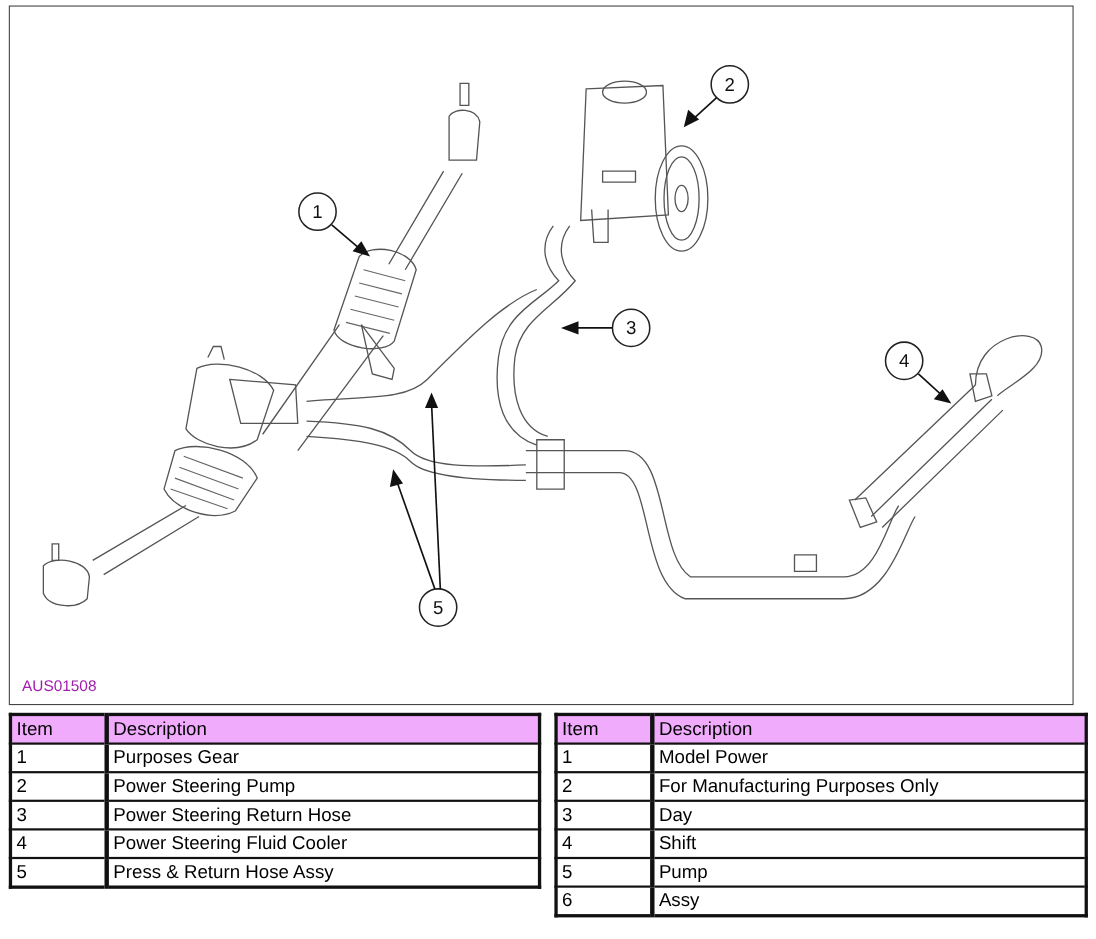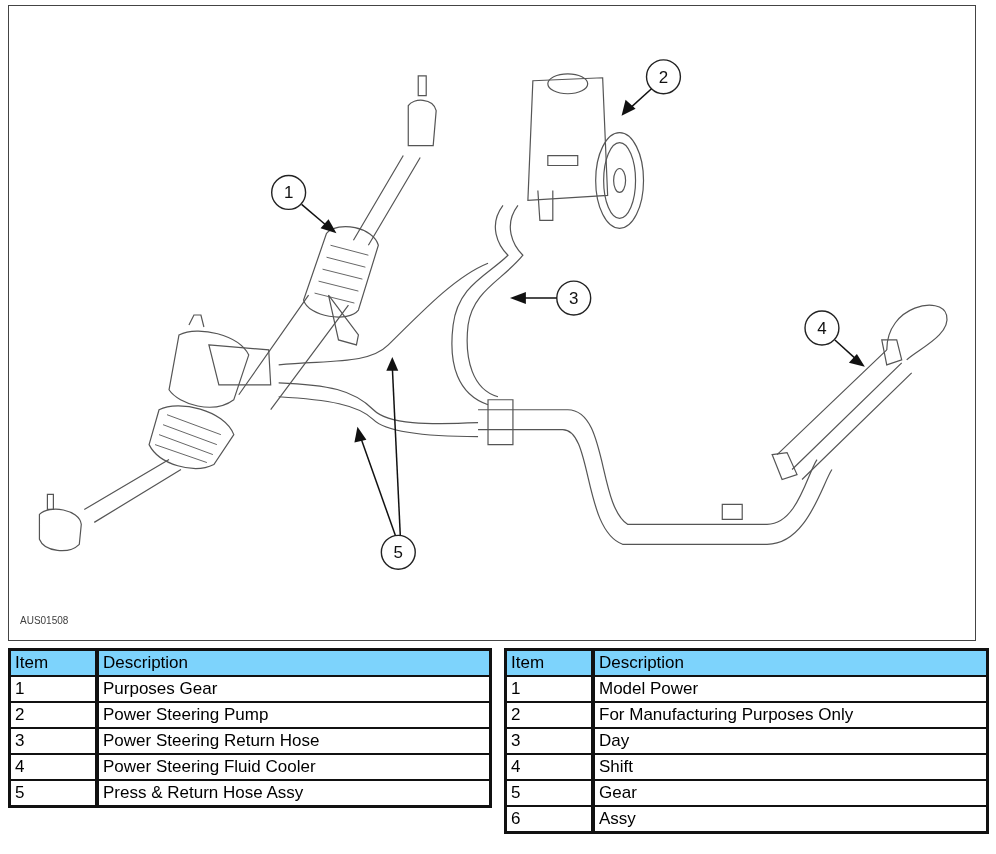--- a/index.html
+++ b/index.html
@@ -1,22 +1,22 @@
 <!DOCTYPE html>
 <html><head>
 <meta charset="utf-8">
 <style>
   html, body { margin: 0; padding: 0; background: #ffffff; }
   body { width: 996px; height: 854px; position: relative; font-family: "Liberation Sans", sans-serif; color: #000; overflow: hidden; }
   .figure { position: absolute; left: 8px; top: 5px; width: 968px; height: 636px; border: 1px solid #444; box-sizing: border-box; background: #fff; }
   .figure svg { position: absolute; left: 0; top: 0; width: 100%; height: 100%; }
-  .fig-code { position: absolute; left: 11px; top: 609px; font-size: 10px; color: #404040; }
+  .fig-code { position: absolute; left: 11px; top: 609px; font-size: 14px; color: #a21caf; }
   table.legend { position: absolute; border-collapse: collapse; border: 3px solid #111; font-size: 17px; }
   table.legend td, table.legend th { border: 2px solid #111; padding: 0 4px; height: 24px; text-align: left; font-weight: normal; line-height: 22px; white-space: nowrap; }
-  table.legend th { background: #7dd3fc; }
+  table.legend th { background: #f0abfc; }
   table.legend .c1 { width: 76px; border-right-width: 4px; }
   #tbl-left { left: 8px; top: 648px; width: 484px; }
   #tbl-right { left: 504px; top: 648px; width: 485px; }
   .callout circle { fill: #fff; stroke: #222; stroke-width: 1.4; }
   .callout text { font-family: "Liberation Sans", sans-serif; font-size: 17px; text-anchor: middle; fill: #111; }
   .ln { fill: none; stroke: #555; stroke-width: 1.2; }
   .ln2 { fill: none; stroke: #666; stroke-width: 1; }
   .ar { stroke: #111; stroke-width: 1.5; fill: none; }
   .ah { fill: #111; }
 </style>
@@ -155,20 +155,20 @@
   <tr>
         <td class="c1">3</td>
         <td>Day</td>
       </tr>
   <tr>
         <td class="c1">4</td>
         <td>Shift</td>
       </tr>
   <tr>
         <td class="c1">5</td>
-        <td>Gear</td>
+        <td>Pump</td>
       </tr>
   <tr>
         <td class="c1">6</td>
         <td>Assy</td>
       </tr>
 </tbody>
   </table>
 
 </body></html>

